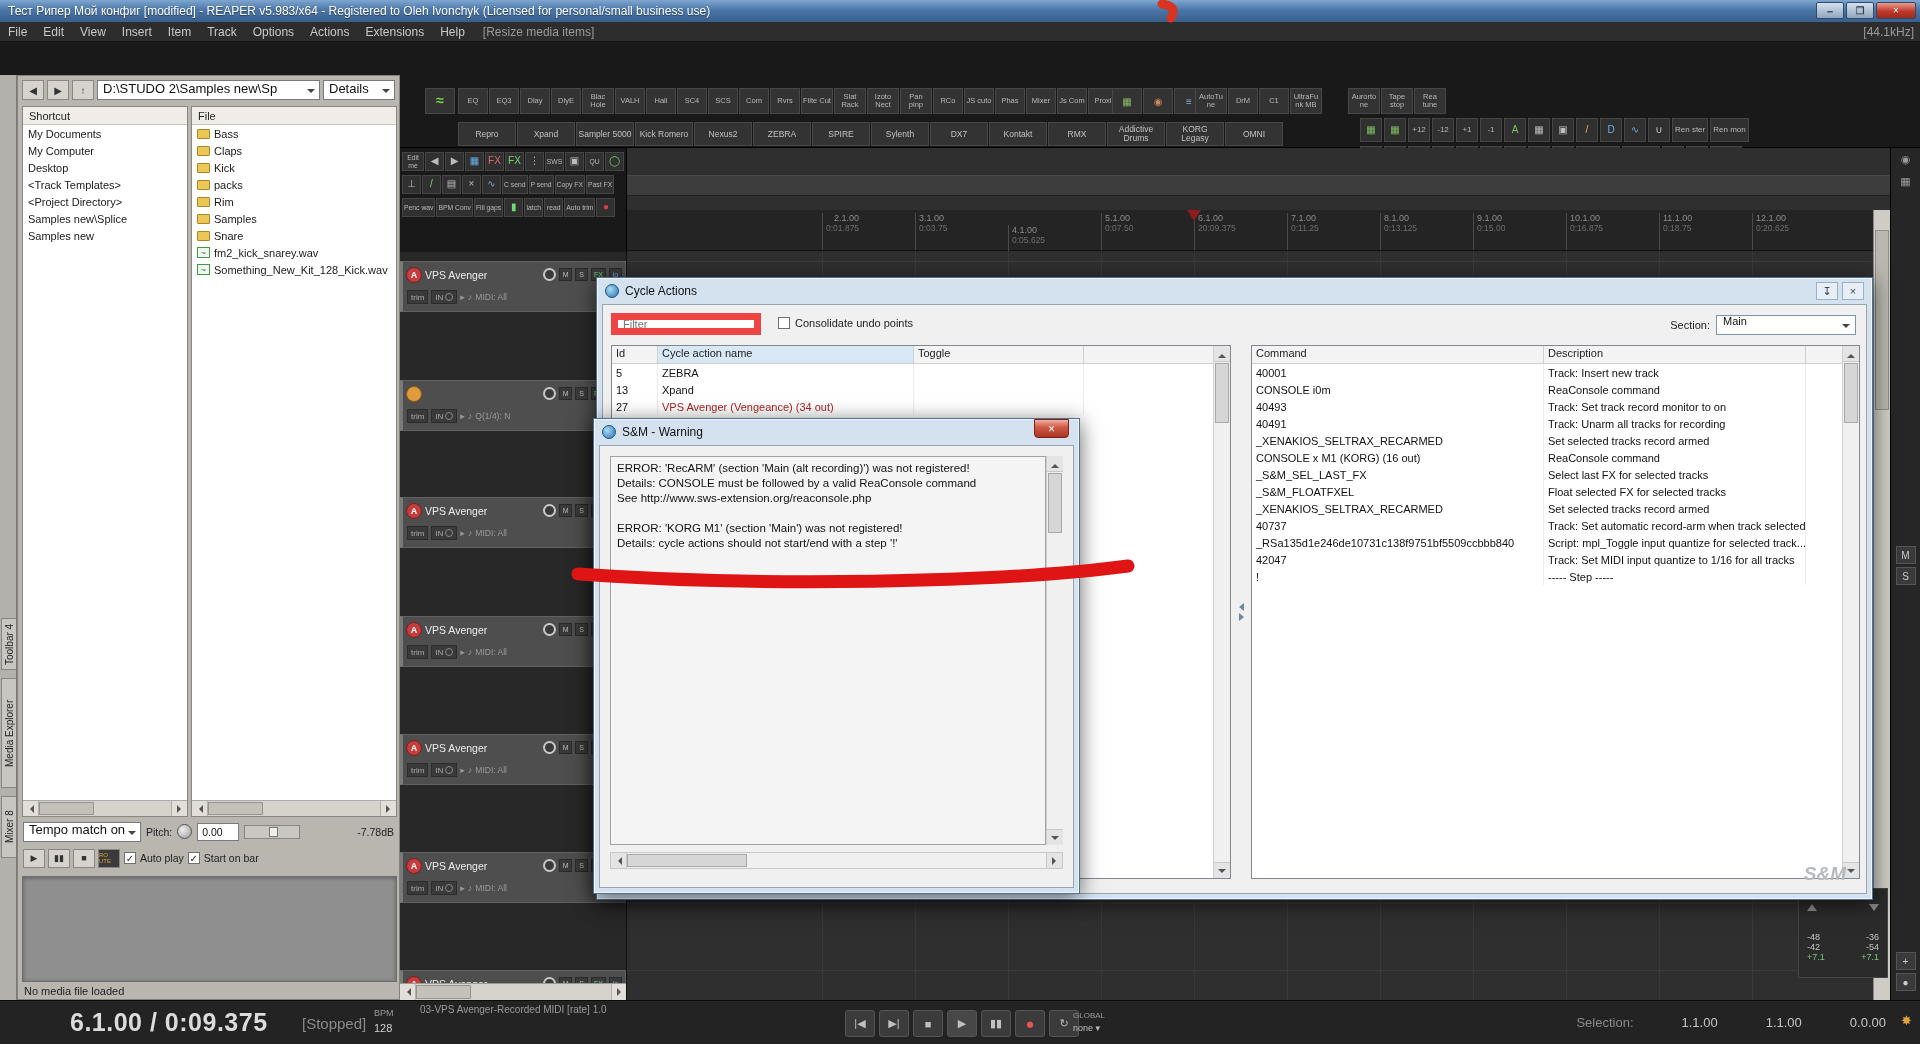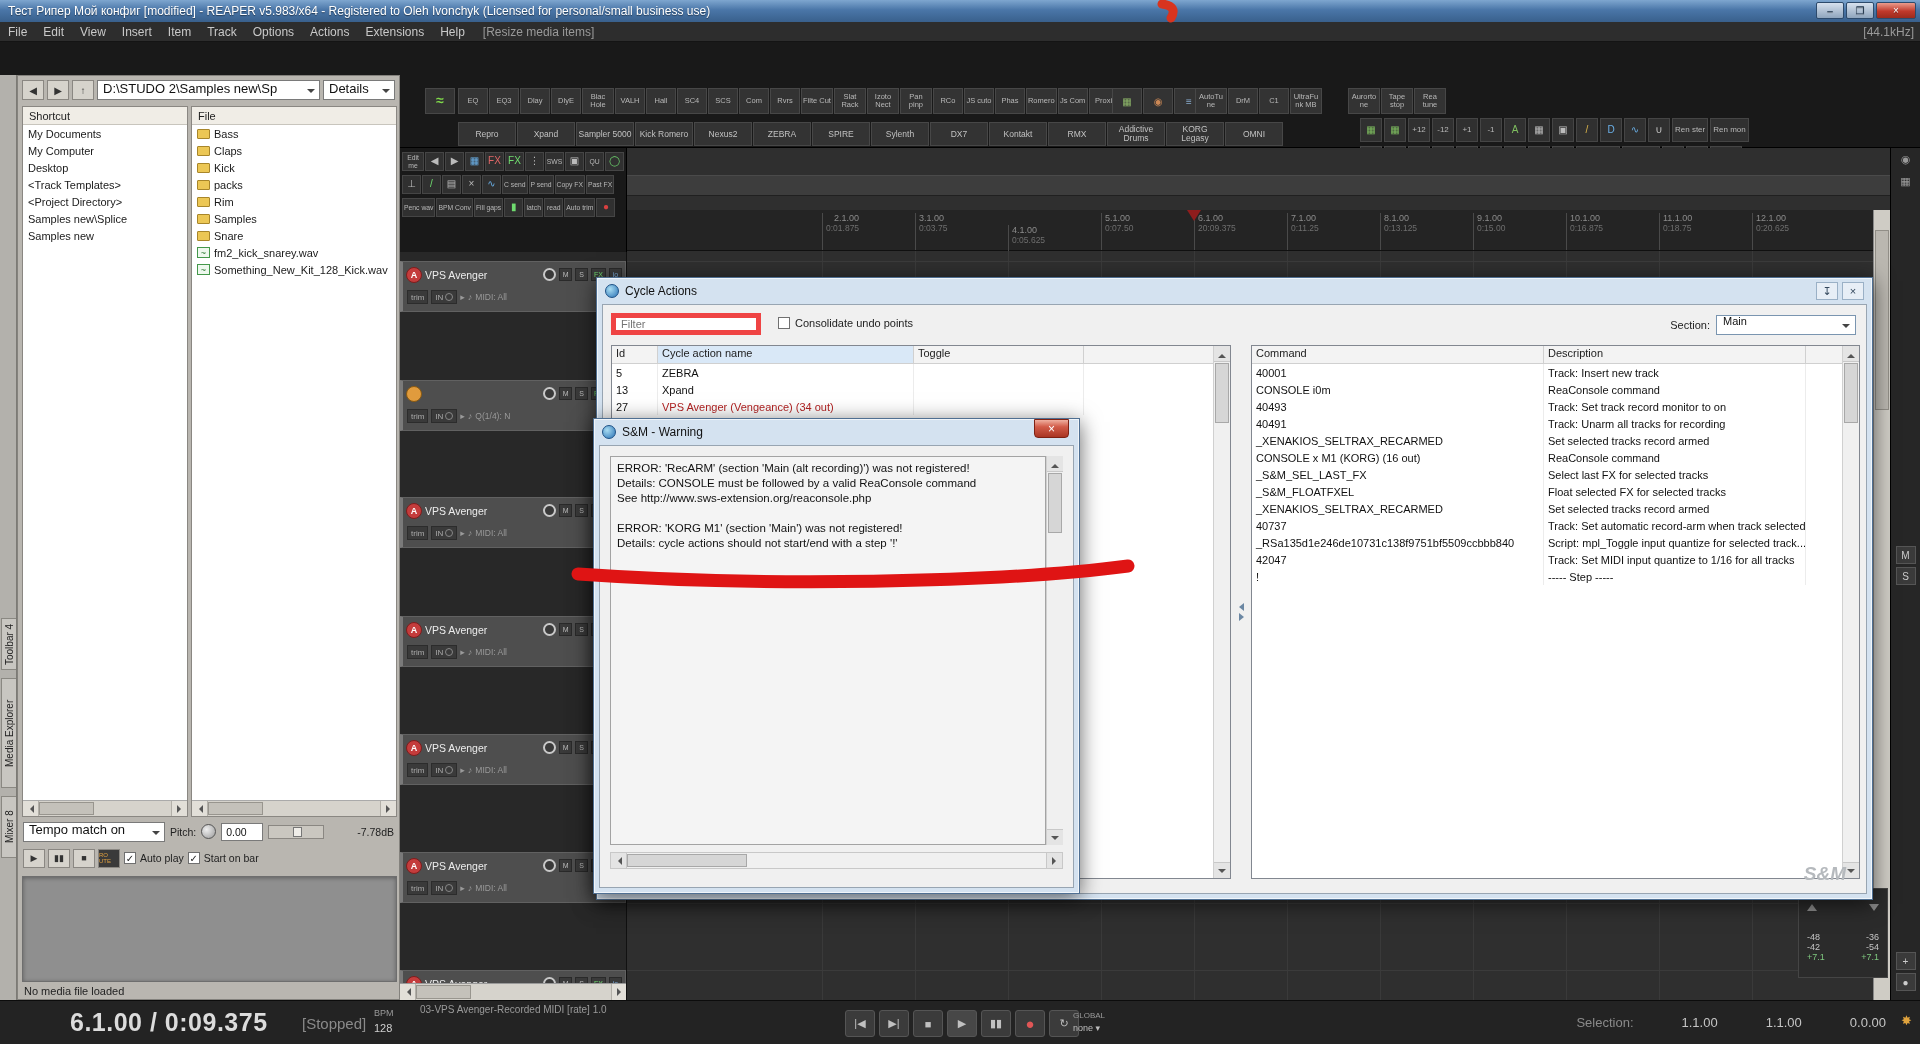--- a/index.html
+++ b/index.html
@@ -63,21 +63,21 @@
   .wave-icon{width:13px;height:11px;background:#eef8ee;border:1px solid #44984a;color:#2c7a33;font-size:9px;
     display:flex;align-items:center;justify-content:center;flex:none;}
   .hscroll{position:absolute;left:0;bottom:0;width:100%;height:16px;background:#d6d3cc;border-top:1px solid #aaa;display:flex;}
   .hs-btn{width:16px;height:100%;background:#e2dfd8;border-right:1px solid #b2afa8;position:relative;}
   .hs-btn.right{border-left:1px solid #b2afa8;border-right:none;margin-left:auto;}
   .hs-btn::after{content:"";position:absolute;left:5px;top:4px;border:4px solid transparent;}
   .hs-btn.left::after{border-right-color:#555;left:3px;}
   .hs-btn.right::after{border-left-color:#555;}
   .hs-thumb{width:55px;margin:1px 0;background:#c4c1ba;border:1px solid #98958e;}
   #media-tempo-row{position:absolute;left:0;top:743px;width:100%;height:25px;display:flex;align-items:center;gap:5px;padding:0 5px;}
-  #tempo-select{width:142px;}
+  #tempo-select{width:118px;}
   .knob-sm{width:15px;height:15px;border-radius:50%;background:radial-gradient(circle at 35% 35%,#efefef,#9a9a9a);border:1px solid #555;}
   #pitch-box{width:42px;height:18px;background:#fff;border:1px solid #7a7a7a;font-size:10.5px;display:flex;align-items:center;padding:0 4px;color:#111;}
   #fader{width:56px;height:14px;background:#cac7c0;border:1px solid #8a8782;position:relative;}
   #fader .thumb{position:absolute;left:24px;top:1px;width:9px;height:10px;background:#efede8;border:1px solid #777;}
   .media-label{font-size:10.5px;color:#222;}
   #media-btn-row{position:absolute;left:0;top:768px;width:100%;height:28px;display:flex;align-items:center;gap:4px;padding:0 5px;}
   .prev-btn{width:22px;height:19px;background:#d6d3cc;border:1px solid #8a8782;font-size:9px;color:#333;
     display:flex;align-items:center;justify-content:center;}
   .prev-btn.dark{background:#3a3a3a;color:#e0a040;font-size:6px;line-height:1;}
   .cb{width:12px;height:12px;background:#fff;border:1px solid #707070;display:inline-flex;align-items:center;
@@ -166,21 +166,21 @@
   #cycle-dialog{left:596px;top:277px;width:1277px;height:623px;z-index:20;}
   #warning-dialog{left:593px;top:418px;width:487px;height:476px;z-index:30;}
   .title-btns{margin-left:auto;display:flex;gap:4px;align-items:center;}
   .tb-small{width:22px;height:18px;background:#e7eef6;border:1px solid #9ab0c6;color:#33475c;font-size:11px;
     display:flex;align-items:center;justify-content:center;}
   .close-red{position:absolute;right:10px;top:0;width:35px;height:19px;border-radius:0 0 4px 4px;
     background:linear-gradient(#f0b0a0,#d25c49 40%,#a93523);border:1px solid #7e2113;color:#fff;font-size:12px;
     display:flex;align-items:center;justify-content:center;}
 
   
-  #filter-input{position:absolute;left:8px;top:8px;width:150px;height:22px;border:5px solid #ef4444;font-size:11px;padding:0 5px;background:#fff;color:#333;}
+  #filter-input{position:absolute;left:8px;top:8px;width:150px;height:22px;border:7px solid #ef4444;font-size:11px;padding:0 5px;background:#fff;color:#333;}
   #consolidate-row{position:absolute;left:175px;top:12px;display:flex;align-items:center;gap:5px;font-size:11px;color:#222;}
   #section-row{position:absolute;right:10px;top:10px;display:flex;align-items:center;gap:6px;font-size:11px;color:#222;}
   #section-combo{width:140px;height:20px;background:#fff;border:1px solid #7a95b0;display:flex;align-items:center;
     padding:0 18px 8px 6px;position:relative;font-size:11px;color:#111;}
   #section-combo::after{content:"";position:absolute;right:5px;top:8px;border:4px solid transparent;border-top-color:#444;}
   .wtable{position:absolute;background:#fff;border:1px solid #828790;overflow:hidden;}
   #cycle-table{left:8px;top:40px;width:620px;bottom:14px;}
   #cmd-table{left:648px;top:40px;width:609px;bottom:14px;}
   .thead{display:flex;height:18px;background:#f3f3f3;border-bottom:1px solid #d0d0d0;font-size:11px;color:#222;}
   .th{padding:1px 4px;border-right:1px solid #d0d0d0;overflow:hidden;white-space:nowrap;}
@@ -265,21 +265,21 @@
         <div class="btn-s">SCS</div>
         <div class="btn-s">Com</div>
         <div class="btn-s">Rvrs</div>
         <div class="btn-s">Filte Cut</div>
         <div class="btn-s">Slat Rack</div>
         <div class="btn-s">Izoto Nect</div>
         <div class="btn-s">Pan pinp</div>
         <div class="btn-s">RCo</div>
         <div class="btn-s">JS cuto</div>
         <div class="btn-s">Phas</div>
-        <div class="btn-s">Romero</div>
+        <div class="btn-s">Mixer</div>
         <div class="btn-s">Js Com</div>
         <div class="btn-s">Proxi</div>
       </div>
     <div class="tb-row" id="fx-icons" style="left:1112px;top:46px;">
         <div class="btn-s" style="color: rgb(143, 184, 106); font-size: 10px;">▦</div>
         <div class="btn-s" style="color: rgb(204, 136, 85); font-size: 10px;">◉</div>
         <div class="btn-s" style="color: rgb(136, 170, 204); font-size: 10px;">≡</div>
       </div>
     <div class="tb-row" id="fx-row1b" style="left:1195px;top:46px;">
         <div class="btn-s">AutoTune</div>

